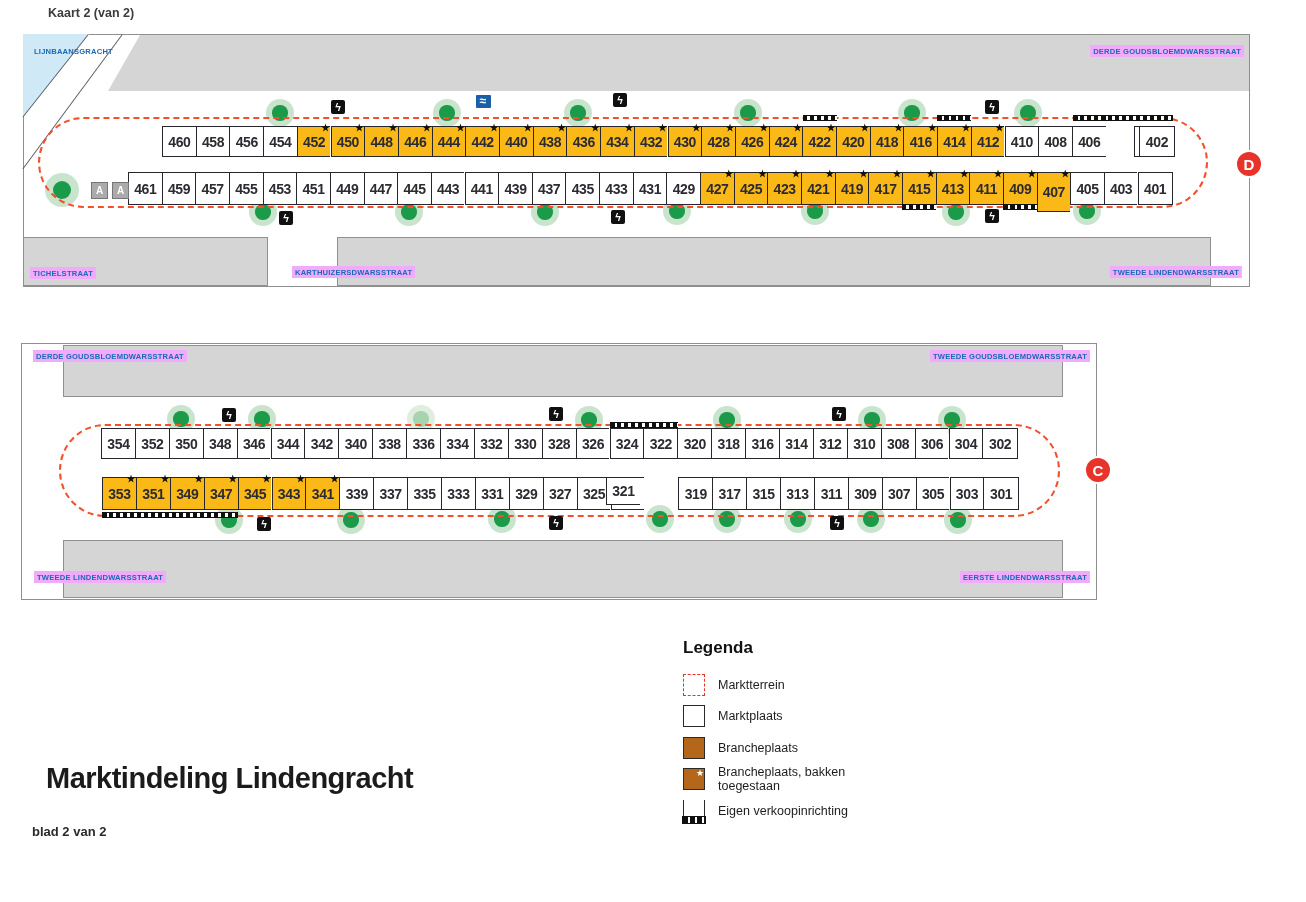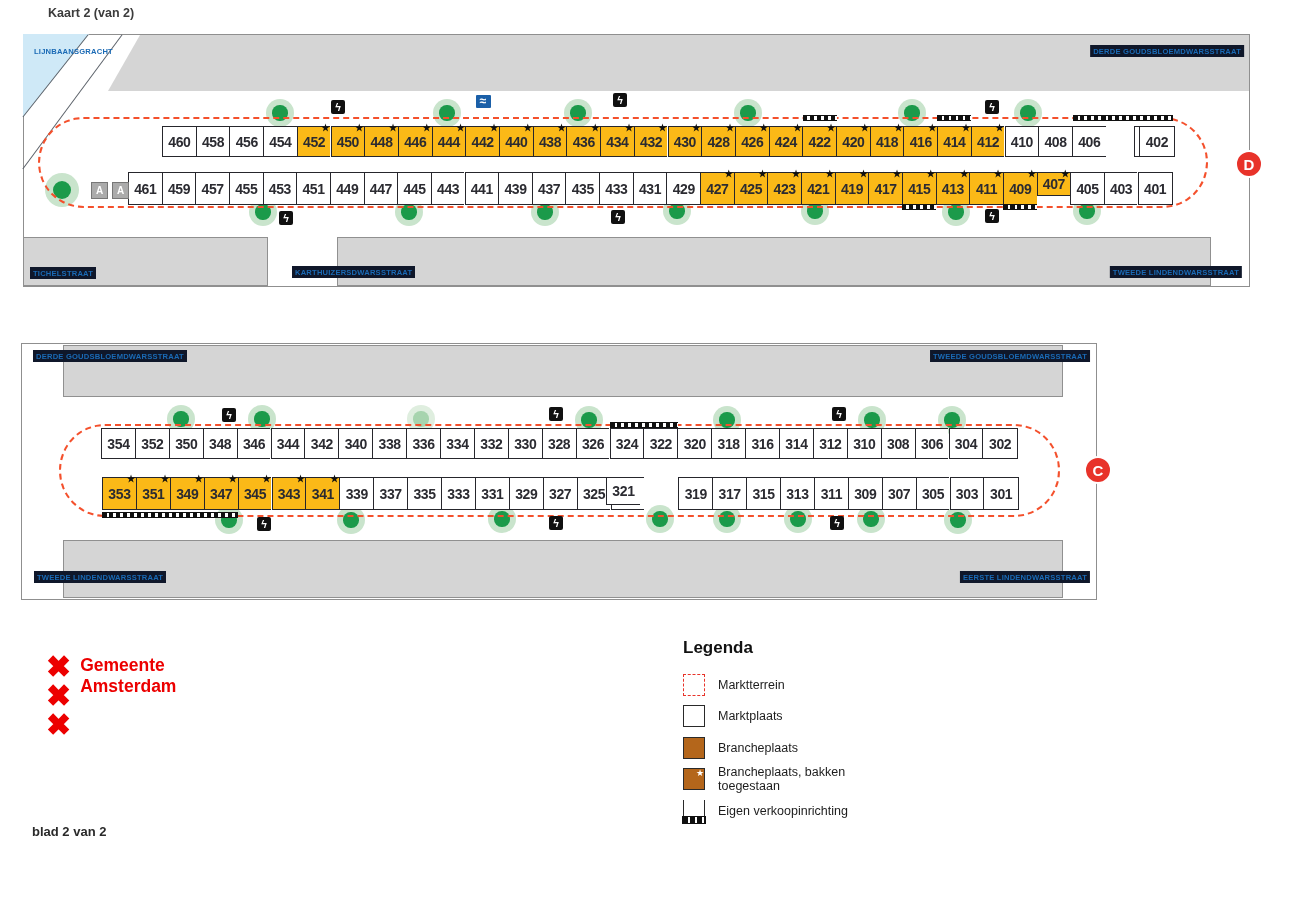--- a/index.html
+++ b/index.html
@@ -26,21 +26,21 @@
   .salebar{height:5.5px;background:repeating-linear-gradient(90deg,#101010 0 4.5px,#ffffff 4.5px 7px);
            border-top:1px solid #101010;border-bottom:1px solid #101010;}
   .picon{width:14px;height:14px;background:#101010;color:#fff;border-radius:2px;display:flex;
          align-items:center;justify-content:center;}
   .picon::before{content:"ϟ";font-size:10.5px;font-weight:700;}
   .wicon{width:15px;height:13px;background:#1A5FA8;color:#fff;border-radius:1px;display:flex;
          align-items:center;justify-content:center;}
   .wicon::before{content:"≈";font-size:12px;font-weight:700;}
   .amark{width:17px;height:17px;background:#ABABAB;border:1px solid #777;color:#fff;font-size:10px;
          font-weight:700;display:flex;align-items:center;justify-content:center;}
-  .street{font-size:7.6px;font-weight:700;color:#1A6AB5;background:#0f172a;padding:1.5px 3px;
+  .street{font-size:7.6px;font-weight:700;color:#1A6AB5;background:#f0abfc;padding:1.5px 3px;
           white-space:nowrap;letter-spacing:0.2px;}
   .street.nobox{background:transparent;}
   .badge{width:28px;height:28px;border-radius:50%;background:#E8332A;border:2.5px solid #fff;color:#fff;
          font-weight:700;font-size:15px;display:flex;align-items:center;justify-content:center;}
 
   .brand{position:absolute;left:46px;top:652px;display:flex;gap:9px;}
   .xcol{display:flex;flex-direction:column;color:#EC0000;font-size:30px;font-weight:700;line-height:29px;}
   .ax::before{content:"✖";}
   .brand-text{color:#EC0000;font-weight:700;font-size:17.5px;line-height:21px;padding-top:3px;}
   .sheet-title{position:absolute;left:46px;top:762px;font-size:29px;font-weight:700;color:#1b1b1b;
@@ -166,21 +166,21 @@
       <div class="stall bak" style="left: 700.05px; top: 172px; width: 33.65px; height: 33px;">427</div>
       <div class="stall bak" style="left: 733.7px; top: 172px; width: 33.65px; height: 33px;">425</div>
       <div class="stall bak" style="left: 767.35px; top: 172px; width: 33.65px; height: 33px;">423</div>
       <div class="stall bak" style="left: 801px; top: 172px; width: 33.65px; height: 33px;">421</div>
       <div class="stall bak" style="left: 834.65px; top: 172px; width: 33.65px; height: 33px;">419</div>
       <div class="stall bak" style="left: 868.3px; top: 172px; width: 33.65px; height: 33px;">417</div>
       <div class="stall bak" style="left: 901.95px; top: 172px; width: 33.65px; height: 33px;">415</div>
       <div class="stall bak" style="left: 935.6px; top: 172px; width: 33.65px; height: 33px;">413</div>
       <div class="stall bak" style="left: 969.25px; top: 172px; width: 33.65px; height: 33px;">411</div>
       <div class="stall bak" style="left: 1002.9px; top: 172px; width: 33.65px; height: 33px;">409</div>
-      <div class="stall bak" style="left: 1036.55px; top: 172px; width: 33.65px; height: 24px;">407</div>
+      <div class="stall bak" style="left: 1036.55px; top: 172px; width: 33.65px; height: 40px;">407</div>
       <div class="stall" style="left: 1070.2px; top: 172px; width: 33.65px; height: 33px;">405</div>
       <div class="stall" style="left: 1103.85px; top: 172px; width: 33.65px; height: 33px;">403</div>
       <div class="stall" style="left: 1137.5px; top: 172px; width: 35.25px; height: 33px; border-right: 1.6px solid rgb(38, 38, 44);">401</div>
       <div class="salebar" style="left: 803px; top: 115px; width: 34px;"></div>
       <div class="salebar" style="left: 937px; top: 115px; width: 34px;"></div>
       <div class="salebar" style="left: 1073px; top: 115px; width: 100px;"></div>
       <div class="salebar" style="left: 902px; top: 204px; width: 34px;"></div>
       <div class="salebar" style="left: 1003px; top: 204px; width: 34px;"></div>
       <div class="picon" style="left: 331px; top: 100px;"></div>
       <div class="picon" style="left: 613px; top: 93px;"></div>
@@ -293,32 +293,22 @@
       <div class="picon" style="left: 257px; top: 517px;"></div>
       <div class="picon" style="left: 549px; top: 516px;"></div>
       <div class="picon" style="left: 830px; top: 516px;"></div>
       <div class="street" style="left: 33px; top: 350px;">DERDE GOUDSBLOEMDWARSSTRAAT</div>
       <div class="street" style="left: 1090px; top: 350px; transform: translateX(-100%);">TWEEDE GOUDSBLOEMDWARSSTRAAT</div>
       <div class="street" style="left: 34px; top: 571px;">TWEEDE LINDENDWARSSTRAAT</div>
       <div class="street" style="left: 1090px; top: 571px; transform: translateX(-100%);">EERSTE LINDENDWARSSTRAAT</div>
       <div class="badge" style="left: 1084px; top: 456px;">C</div>
     </div>
 
-  <div class="brand">
-    <div class="xcol">
-      <span class="ax"></span>
-      <span class="ax"></span>
-      <span class="ax"></span>
-    </div>
-    <div class="brand-text">
-      <div>Gemeente</div>
-      <div>Amsterdam</div>
-    </div>
-  </div>
-
+
+  <div class="sheet-title">Marktindeling Lindengracht</div>
   <div class="sheet-sub">blad 2 van 2</div>
 
   <div class="legend">
     <div class="legend-title">Legenda</div>
     <div class="legend-cols">
       <div class="legend-col left">
         <div class="legend-row">
           <div class="lg-icon lg-marktterrein"></div>
           <span class="legend-label">Marktterrein</span>
         </div>

